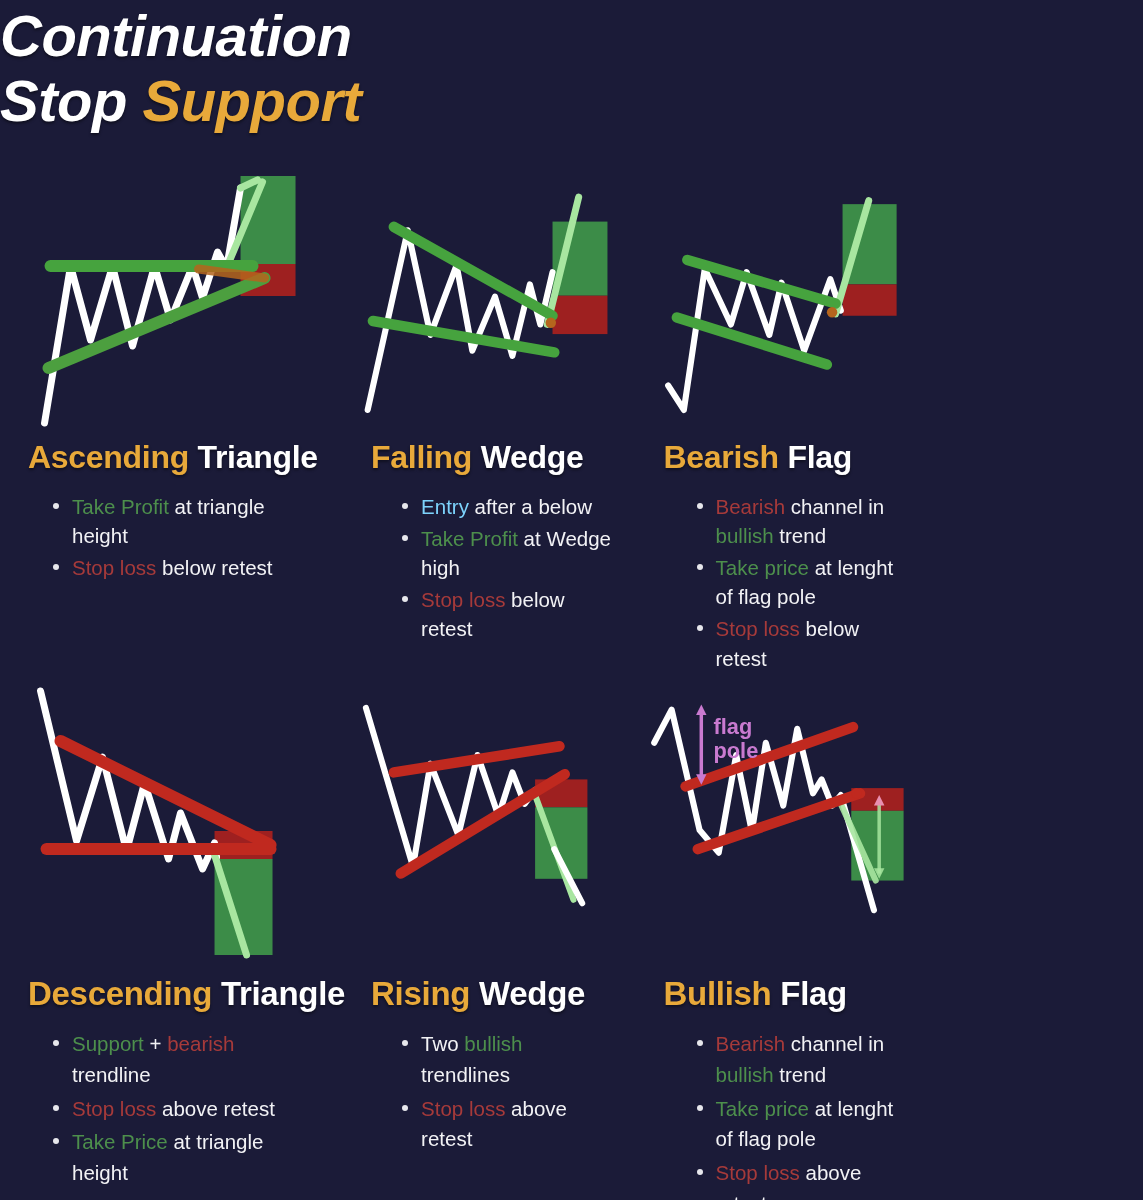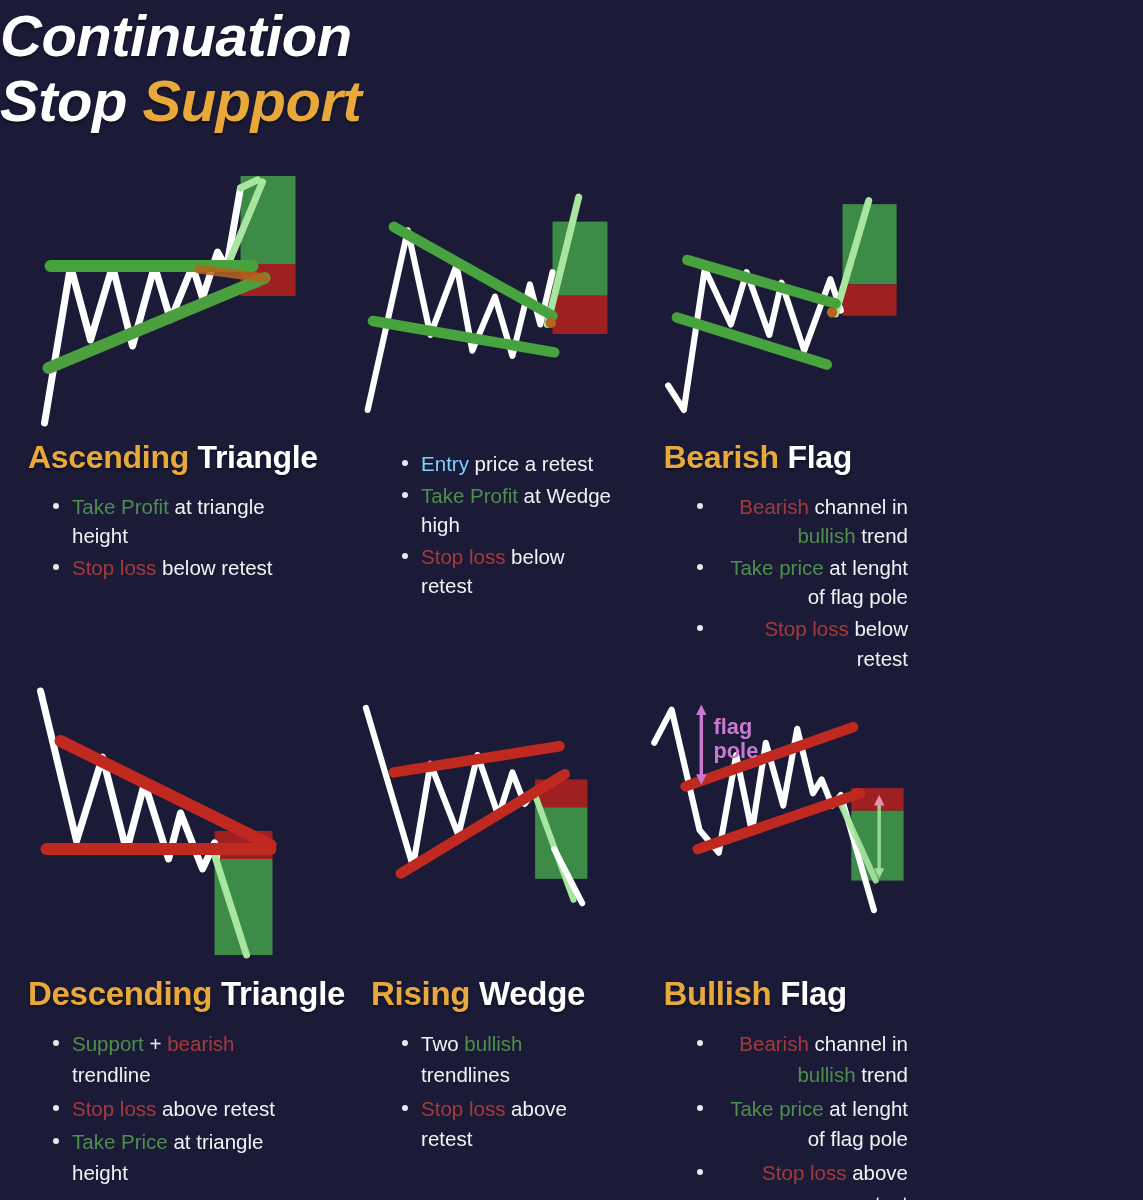--- a/index.html
+++ b/index.html
@@ -75,21 +75,21 @@
     border-radius:50%;
     background:#e7e7ec;
   }
   .c-green{color:#4d8f4c;}
   .c-red{color:#a63a3a;}
   .c-gold{color:#7dd3fc;}
   
   .col2 .card-title{padding-left:26px;}
   .col2 .bullets{padding-left:60px;}
   .col3 .card-title{padding-left:22px;}
-  .col3 .bullets{padding-left:58px;text-align:right;}
+  .col3 .bullets{padding-left:58px;}
   .row2 .card-title{font-size:33px;margin-top:2px;}
   .row2 .bullets li{font-size:20.5px;line-height:1.5;}
   .row2 .diagram{height:300px;}
 </style>
 </head>
 <body>
 
 <div class="header">
   <div class="line one">Continuation</div>
   <div class="line two">
@@ -132,23 +132,27 @@
       <svg viewBox="0 0 340 265" preserveAspectRatio="xMidYMid meet">
         <rect x="238" y="42" width="63" height="85" fill="#3c8c48"></rect>
         <rect x="238" y="127" width="63" height="44" fill="#9e2020"></rect>
         <polyline points="26,258 72,52 98,172 128,92 146,190 172,128 192,196 212,114 224,160 238,100" fill="none" stroke="#ffffff" stroke-width="7" stroke-linejoin="round" stroke-linecap="round"></polyline>
         <line x1="232" y1="160" x2="268" y2="14" stroke="#a8e6a0" stroke-width="8" stroke-linecap="round"></line>
         <line x1="56" y1="48" x2="238" y2="150" stroke="#46a33e" stroke-width="12" stroke-linecap="round"></line>
         <line x1="32" y1="156" x2="240" y2="192" stroke="#46a33e" stroke-width="12" stroke-linecap="round"></line>
         <circle cx="236" cy="158" r="6" fill="#b5651d"></circle>
       </svg>
     </div>
-    <ul class="bullets">
-      <li>
-        <span class="c-gold">Entry</span><span> price a retest</span>
+    <div class="card-title">
+      <span class="w1">Falling</span>
+      <span>Wedge</span>
+    </div>
+    <ul class="bullets">
+      <li>
+        <span class="c-gold">Entry</span><span> after a below</span>
       </li>
       <li>
         <span class="c-green">Take Profit</span><span> at Wedge high</span>
       </li>
       <li>
         <span class="c-red">Stop loss</span><span> below retest</span>
       </li>
     </ul>
   </div>
 

